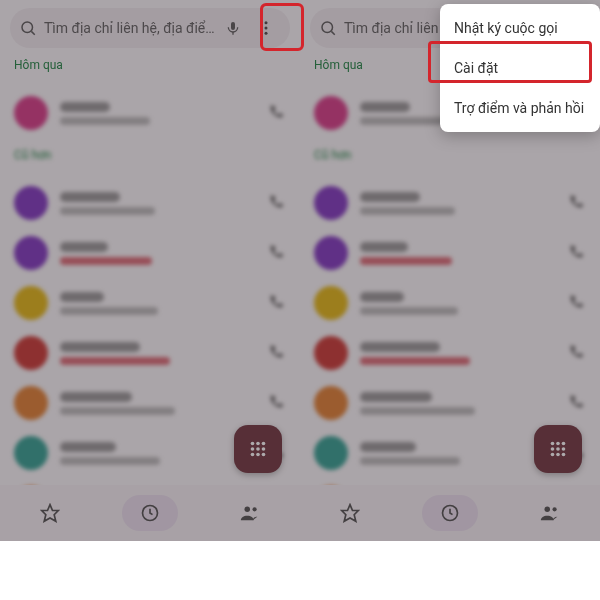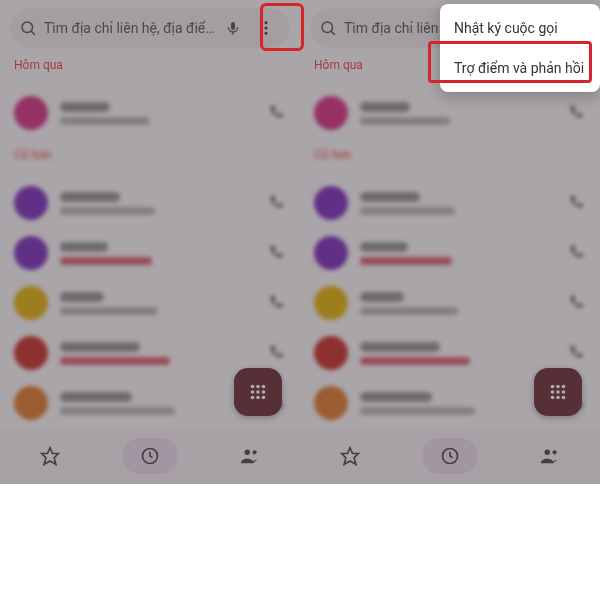--- a/index.html
+++ b/index.html
@@ -1,25 +1,25 @@
 <!DOCTYPE html>
 <html><head>
 <meta charset="utf-8">
 <style>
 * { margin: 0; padding: 0; box-sizing: border-box; font-family: Roboto, Arial, sans-serif; }
 body { width: 600px; height: 600px; background: #fff; overflow: hidden; position: relative; }
 .screens { display: flex; width: 600px; height: 600px; }
-.screen { width: 300px; height: 484px; position: relative; background: #faf8fb; overflow: hidden; }
+.screen { width: 300px; height: 541px; position: relative; background: #faf8fb; overflow: hidden; }
 .dim { position: absolute; inset: 0; background: rgba(60,50,55,0.42); pointer-events: none; z-index: 5; }
 .searchbar { margin: 8px 10px 6px 10px; height: 40px; background: #efeaf0; border-radius: 22px; display: flex; align-items: center; padding: 0 8px; gap: 6px; position: relative; z-index: 2; }
 .searchbar .s-icon { width: 20px; height: 20px; display:flex; align-items:center; justify-content:center; color:#555; flex:none; }
 .searchbar .ph { flex: 1; font-size: 14px; color: #5a5a5a; white-space: nowrap; overflow: hidden; text-overflow: ellipsis; }
 .mic { width: 22px; height: 22px; display:flex; align-items:center; justify-content:center; color:#555; flex:none; }
 .more { width: 32px; height: 32px; border-radius: 50%; display:flex; align-items:center; justify-content:center; color:#444; flex:none; }
-.section-label { font-size: 12px; color: #ef4444; margin: 10px 14px 16px 14px; }
+.section-label { font-size: 12px; color: #15803d; margin: 10px 14px 16px 14px; }
 .list { filter: blur(2px); }
 .row { display:flex; align-items:center; padding: 8px 14px; gap: 12px; }
 .avatar { width: 34px; height: 34px; border-radius: 50%; flex:none; }
 .rowtxt { flex:1; display:flex; flex-direction:column; gap:2px; }
 .name-bar { height: 10px; border-radius: 5px; background: #6a6a6a; opacity: .7; }
 .sub-bar { height: 8px; border-radius: 4px; background: #9a9a9a; opacity: .7; margin-top:3px; }
 .sub-bar.red { background: #c23; }
 .call-ic { width: 18px; height: 18px; color:#555; flex:none; }
 .bottombar { position:absolute; left:0; right:0; bottom:0; height:56px; background:#f6f1f6; display:flex; align-items:center; justify-content:space-around; z-index:3; }
 .botbtn { width:56px; height:36px; border-radius:18px; display:flex; align-items:center; justify-content:center; color:#4a4a4a; }
@@ -341,18 +341,19 @@
             <path d="M2 20c0-3 3-5 7-5s7 2 7 5"></path>
             <circle cx="17" cy="8" r="2.3"></circle>
             <path d="M15 20c0-2 2-4 5-4"></path>
           </svg>
         </div>
     </div>
     <div class="dim"></div>
 
     <div class="menu">
       <div class="menu-item">Nhật ký cuộc gọi</div>
+      <div class="menu-item">Cài đặt</div>
       <div class="menu-item">Trợ điểm và phản hồi</div>
     </div>
     <div class="hl-right"></div>
   </div>
 </div>
 <div class="hl-left"></div>
 
 </body></html>

